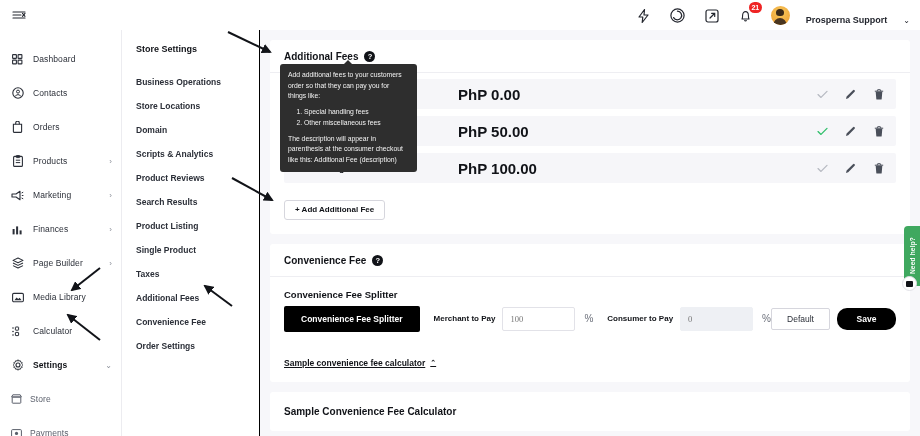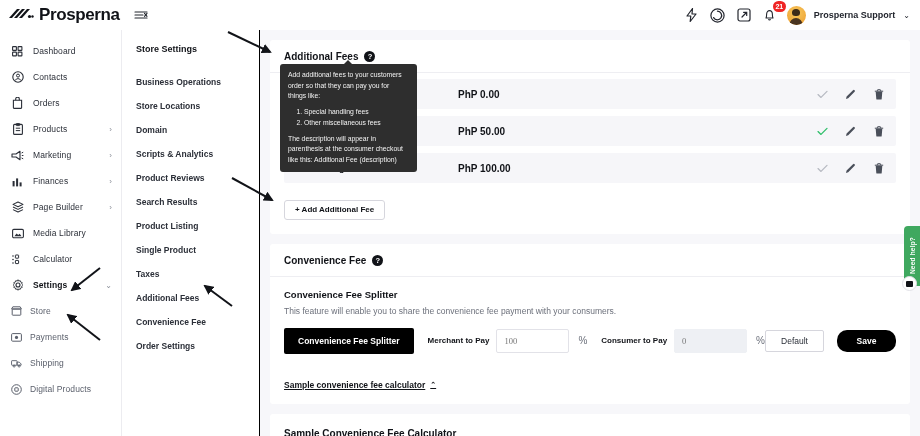--- a/index.html
+++ b/index.html
@@ -20,21 +20,21 @@
   .logo-wrap {
     width: 122px; height: 30px; display: flex; align-items: center;
     padding-left: 8px; gap: 5px;
   }
   .logo-mark { width: 26px; height: 15px; flex: 0 0 auto; }
   .logo-text {
     font-size: 17px; font-weight: 700; color: #111318; letter-spacing: -0.4px;
   }
   .hamburger { margin-left: 8px; width: 22px; height: 22px; display:flex; align-items:center; justify-content:center; cursor:pointer;}
   .topbar-spacer { flex: 1; }
-  .topbar-icons { display: flex; align-items: center; gap: 8px; padding-right: 10px; }
+  .topbar-icons { display: flex; align-items: flex-end; gap: 16px; padding-right: 10px; }
   .ticon { width: 18px; height: 18px; display:flex; align-items:center; justify-content:center; position: relative; cursor:pointer; }
   .badge {
     position: absolute; top: -5px; right: -7px;
     background: #ef2424; color: #fff; font-size: 7px; font-weight: 700;
     border-radius: 9px; min-width: 13px; height: 11px; line-height: 11px;
     text-align: center; padding: 0 2px;
   }
   .avatar {
     width: 19px; height: 19px; border-radius: 50%;
     background: radial-gradient(circle at 50% 35%, #f7c85c 0%, #f0a93c 70%, #e0962c 100%);
@@ -52,21 +52,21 @@
   .user-caret { font-size: 8px; color: #23262e; }
 
   
   .sidebar {
     position: absolute; top: 30px; left: 0; width: 122px; height: 406px;
     background: #ffffff; border-right: 1px solid #ececf0;
     padding-top: 8px; z-index: 20;
   }
   .nav-item {
     display: flex; align-items: center; height: 26px;
-    padding: 0 9px 0 11px; cursor: pointer; position: relative;
+    padding: 0 9px 0 11px; cursor: pointer; position: relative; margin-top: 8px;
   }
   .nav-item .ico {
     width: 13px; height: 13px; flex: 0 0 13px; margin-right: 9px;
     display: flex; align-items: center; justify-content: center;
   }
   .nav-item .lbl { font-size: 8.5px; color: #2b2f38; font-weight: 500; letter-spacing: 0.1px;}
   .nav-item .chev { margin-left: auto; font-size: 8px; color: #8b8f99; }
   .nav-item.sub { }
   .nav-item.sub .lbl { color: #5a5f6b; }
   .nav-item.sub .ico { width: 11px; height: 11px; flex: 0 0 11px; margin-right: 8px; }
@@ -108,21 +108,21 @@
   }
 
   
   .fee-list { padding: 6px 14px 4px 14px; }
   .fee-row {
     display: flex; align-items: center; height: 30px;
     background: #f6f6f9; border-radius: 2px; margin-bottom: 7px;
     padding: 0 12px 0 12px;
   }
   .fee-name { font-size: 9px; font-weight: 700; color: #111318; width: 162px; }
-  .fee-amt { font-size: 10px; font-weight: 700; color: #111318; flex: 1; }
+  .fee-amt { font-size: 15px; font-weight: 700; color: #111318; flex: 1; }
   .fee-actions { display: flex; align-items: center; gap: 17px; }
   .act { width: 11px; height: 11px; cursor: pointer; display:flex; align-items:center; justify-content:center;}
 
   .add-fee-wrap { padding: 4px 14px 14px 14px; }
   .add-fee-btn {
     display: inline-flex; align-items: center; gap: 4px;
     border: 1px solid #d6d6dd; background: #fff; border-radius: 3px;
     height: 20px; padding: 0 10px; font-size: 8px; font-weight: 600;
     color: #111318; cursor: pointer;
   }
@@ -138,21 +138,21 @@
     justify-content: center; border-radius: 2px; cursor: pointer;
   }
   .cf-lbl { font-size: 8px; font-weight: 700; color: #111318; margin: 0 7px 0 14px; white-space: nowrap;}
   .cf-input {
     height: 24px; width: 73px; border: 1px solid #e2e2e8; border-radius: 2px;
     background: #fff; font-size: 8.5px; color: #9ca0ab; padding: 0 7px;
     font-family: Liberation Serif, serif;
   }
   .cf-input.disabled { background: #eef0f4; border-color: #eef0f4; }
   .pct { font-size: 10px; color: #6c707b; margin-left: 9px; }
-  .cf-btns { margin-left: auto; display: flex; gap: 13px; }
+  .cf-btns { margin-left: auto; display: flex; gap: 7px; }
   .btn-default {
     border: 1px solid #d6d6dd; background: #fff; color: #2b2f38;
     font-size: 8.5px; height: 22px; width: 59px; border-radius: 2px; cursor: pointer;
     font-family: "Liberation Sans", sans-serif;
   }
   .btn-save {
     border: none; background: #000; color: #fff;
     font-size: 8.5px; font-weight: 600; height: 22px; width: 59px;
     border-radius: 10px; cursor: pointer;
     font-family: "Liberation Sans", sans-serif;
@@ -200,32 +200,20 @@
     display:flex; align-items:center; justify-content:center; cursor:pointer; z-index:50;
   }
   .chatbtn i { width: 7px; height: 6px; background: #111318; border-radius: 1px; display:block; }
 </style>
 </head>
 <body>
 
 <div id="app">
 
   <div class="topbar">
-    <div class="logo-wrap">
-      <svg class="logo-mark" viewBox="0 0 26 15">
-        <g fill="#111318">
-          <path d="M1 10 L9 1 L12 1 L4 10 Z"></path>
-          <path d="M6 10 L14 1 L17 1 L9 10 Z"></path>
-          <path d="M11 10 L19 1 L22 1 L14 10 Z"></path>
-          <circle cx="21.5" cy="8.5" r="1.6"></circle>
-          <circle cx="24.5" cy="8.5" r="1.2"></circle>
-        </g>
-      </svg>
-      <span class="logo-text">Prosperna</span>
-    </div>
     <div class="hamburger">
       <svg width="14" height="12" viewBox="0 0 14 12">
         <g stroke="#23262e" stroke-width="1.1" stroke-linecap="round">
           <line x1="1" y1="3" x2="13" y2="3"></line>
           <line x1="1" y1="6" x2="9" y2="6"></line>
           <line x1="1" y1="9" x2="13" y2="9"></line>
           <line x1="10.5" y1="4.3" x2="13" y2="7.3"></line>
           <line x1="13" y1="4.3" x2="10.5" y2="7.3"></line>
         </g>
       </svg>
@@ -541,21 +529,20 @@
       </div>
     </div>
 
     <div class="card">
       <div class="card-head">
         <h2>Convenience Fee</h2>
         <span class="help-dot">?</span>
       </div>
       <div class="cf-body">
         <div class="cf-title">Convenience Fee Splitter</div>
-        <div class="cf-desc">This feature will enable you to share the convenience fee payment with your consumers.</div>
         <div class="cf-controls">
           <div class="cf-splitter-btn">Convenience Fee Splitter</div>
           <span class="cf-lbl">Merchant to Pay</span>
           <input class="cf-input" type="text" placeholder="100" style="">
           <span class="pct">%</span>
           <span class="cf-lbl">Consumer to Pay</span>
           <input class="cf-input disabled" type="text" placeholder="0" style="">
           <span class="pct">%</span>
           <span class="cf-btns">
             <button class="btn-default">Default</button>

